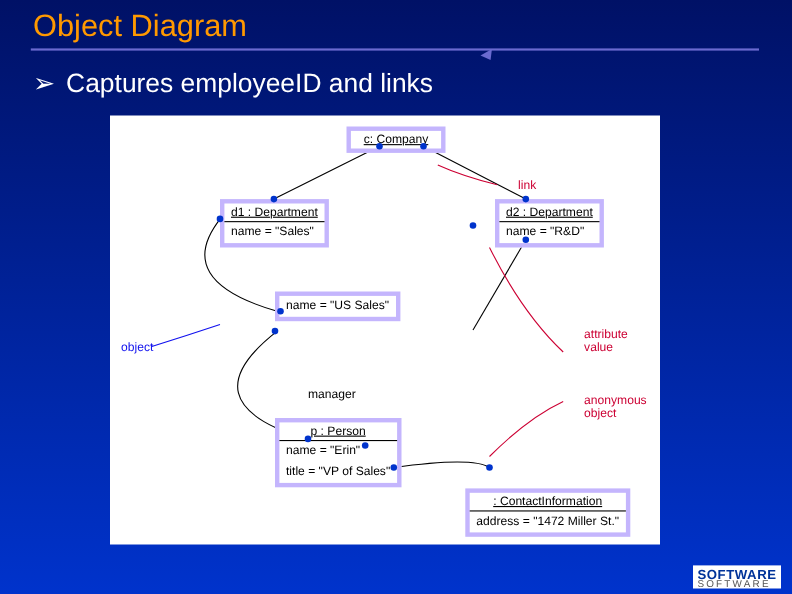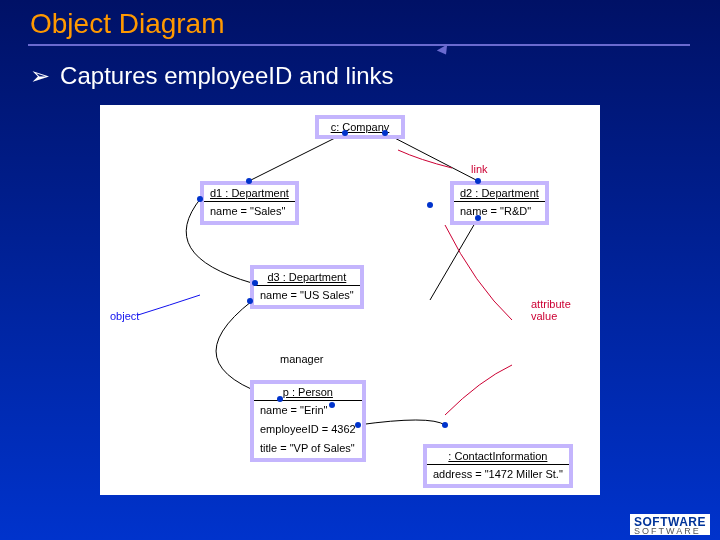--- a/index.html
+++ b/index.html
@@ -99,40 +99,39 @@
     <div class="hd">d1 : Department</div>
     <div class="att">name = "Sales"</div>
   </div>
 
   <div class="obj" style="left:330px; top:76px;margin-left:20px;">
     <div class="hd">d2 : Department</div>
     <div class="att">name = "R&amp;D"</div>
   </div>
 
   <div class="obj" style="left:150px; top:160px;">
-    <div class="hd">d3 : Department</div>
     <div class="att">name = "US Sales"</div>
   </div>
 
   <div class="obj" style="left:150px; top:275px;">
     <div class="hd">p : Person</div>
     <div class="att">name = "Erin"</div>
-    <div class="att">employeeID = 4362</div>
     <div class="att">title = "VP of Sales"</div>
   </div>
 
   <div class="obj" style="left:323px; top:300px;margin-top:39px;">
     <div class="hd">  : ContactInformation</div>
     <div class="att">address = "1472 Miller St."</div>
   </div>
 
   <div class="lbl lbl-red" style="left:355px; top:58px;">link</div>
   <div class="lbl lbl-blue" style="left:10px; top:205px;">object</div>
   <div class="lbl" style="left:180px; top:248px; color:#000;">manager</div>
   <div class="lbl lbl-red" style="left:415px; top:193px;">attribute value</div>
+  <div class="lbl lbl-red" style="left:415px; top:253px;">anonymous object</div>
 
   <div class="dot" style="left:245px; top:28px;"></div>
   <div class="dot" style="left:285px; top:28px;"></div>
   <div class="dot" style="left:149px; top:76px;"></div>
   <div class="dot" style="left:378px; top:76px;"></div>
   <div class="dot" style="left:100px; top:94px;"></div>
   <div class="dot" style="left:330px; top:100px;"></div>
   <div class="dot" style="left:155px; top:178px;"></div>
   <div class="dot" style="left:150px; top:196px;"></div>
   <div class="dot" style="left:378px; top:113px;"></div>

